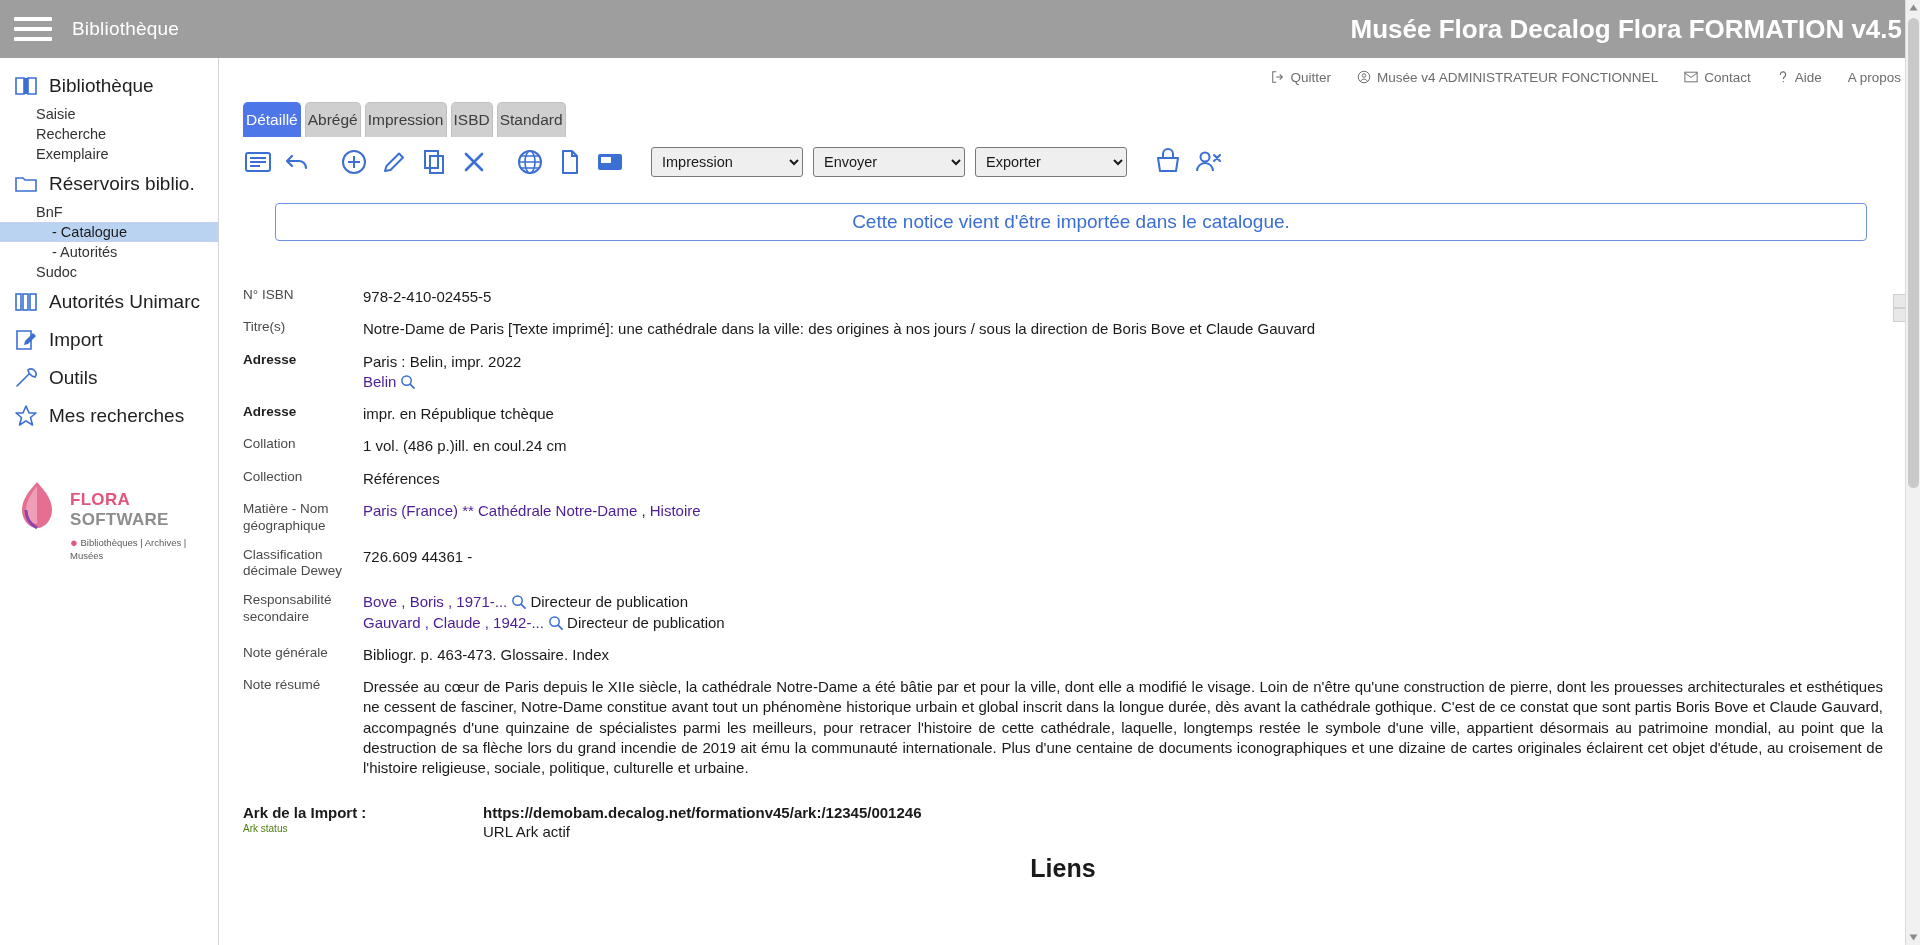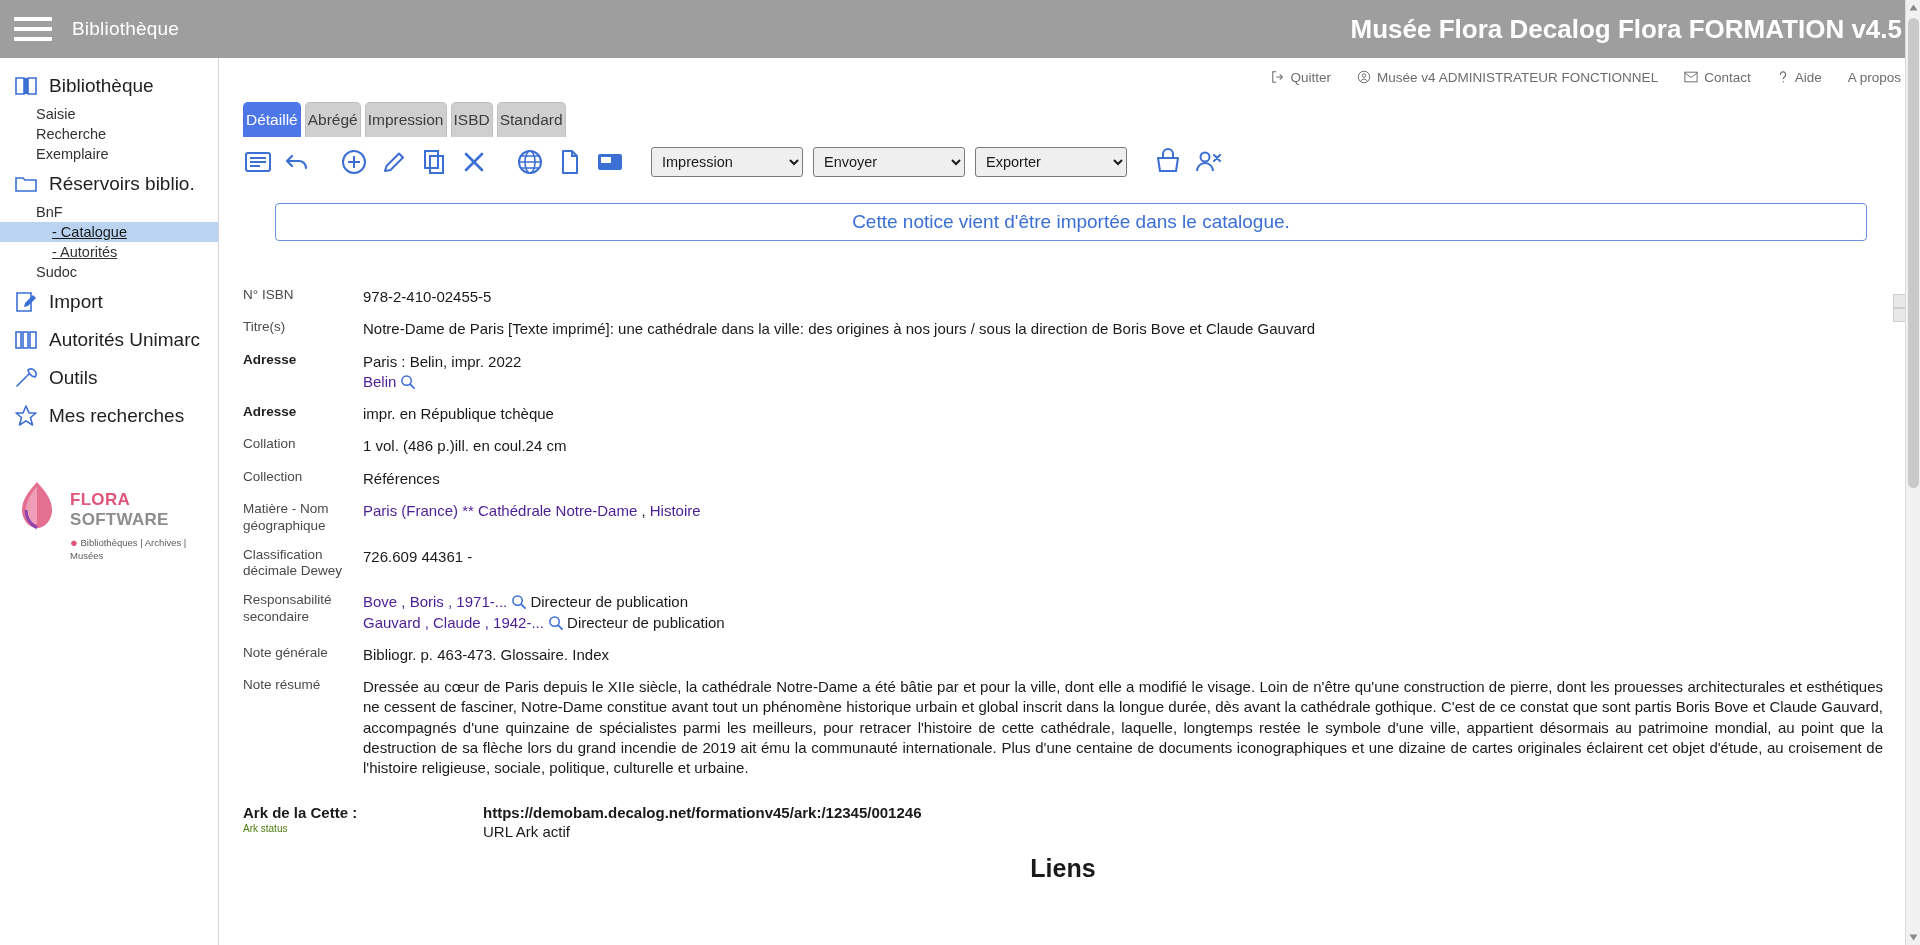--- a/index.html
+++ b/index.html
@@ -48,21 +48,21 @@
     display: flex; align-items: center; gap: 11px;
     padding: 6px 10px 6px 14px;
     font-size: 19px; color: #1f1f1f; cursor: pointer;
   }
   .nav-main .ico { width: 24px; height: 24px; flex: 0 0 24px; display:block; }
   .nav-sub {
     font-size: 14.5px; color: #333333;
     padding: 2px 10px 2px 36px;
     cursor: pointer;
   }
-  .nav-sub.indent { padding-left: 52px; text-decoration: underline; }
+  .nav-sub.indent { padding-left: 52px; }
   .nav-sub.selected {
     background: #b9d3f0; color: #1a1a1a;
   }
   .brand {
     margin-top: 46px; padding-left: 14px;
     display: flex; align-items: flex-start; gap: 10px;
   }
   .brand-mark { width: 46px; height: 52px; flex: 0 0 46px; }
   .brand-text { padding-top: 10px; }
   .brand-name { font-size: 17px; color: #e1567c; font-weight: bold; letter-spacing: .3px; }
@@ -198,38 +198,38 @@
       <div class="nav-sub">BnF</div>
       <div class="nav-sub indent selected">- Catalogue</div>
       <div class="nav-sub indent">- Autorités</div>
       <div class="nav-sub">Sudoc</div>
     </div>
 
     <div class="nav-group">
       <div class="nav-main">
         <span class="ico">
           <svg viewBox="0 0 24 24" width="24" height="24">
-              <path d="M3 3h14v18H3z" fill="none" stroke="#3b6fd4" stroke-width="1.6"></path>
-              <path d="M19 5l3 3-8 8-4 1 1-4z" fill="#3b6fd4"></path>
-            </svg>
-        </span>
-        <span>Import</span>
-      </div>
-    </div>
-
-    <div class="nav-group">
-      <div class="nav-main">
-        <span class="ico">
-          <svg viewBox="0 0 24 24" width="24" height="24">
               <rect x="2" y="4" width="5" height="16" fill="none" stroke="#3b6fd4" stroke-width="1.6"></rect>
               <rect x="9" y="4" width="5" height="16" fill="none" stroke="#3b6fd4" stroke-width="1.6"></rect>
               <rect x="16" y="4" width="6" height="16" fill="none" stroke="#3b6fd4" stroke-width="1.6"></rect>
             </svg>
         </span>
         <span>Autorités Unimarc</span>
+      </div>
+    </div>
+
+    <div class="nav-group">
+      <div class="nav-main">
+        <span class="ico">
+          <svg viewBox="0 0 24 24" width="24" height="24">
+              <path d="M3 3h14v18H3z" fill="none" stroke="#3b6fd4" stroke-width="1.6"></path>
+              <path d="M19 5l3 3-8 8-4 1 1-4z" fill="#3b6fd4"></path>
+            </svg>
+        </span>
+        <span>Import</span>
       </div>
     </div>
 
     <div class="nav-group">
       <div class="nav-main">
         <span class="ico">
           <svg viewBox="0 0 24 24" width="24" height="24">
               <path d="M3 20l9-9M12 11l3-3M14 4a5 5 0 017 7l-3-1-3-3z" fill="none" stroke="#3b6fd4" stroke-width="1.6" stroke-linecap="round"></path>
             </svg>
         </span>
@@ -461,21 +461,21 @@
         </tr>
         <tr>
           <td class="lbl">Note résumé</td>
           <td class="val abstract">Dressée au cœur de Paris depuis le XIIe siècle, la cathédrale Notre-Dame a été bâtie par et pour la ville, dont elle a modifié le visage. Loin de n'être qu'une construction de pierre, dont les prouesses architecturales et esthétiques ne cessent de fasciner, Notre-Dame constitue avant tout un phénomène historique urbain et global inscrit dans la longue durée, dès avant la cathédrale gothique. C'est de ce constat que sont partis Boris Bove et Claude Gauvard, accompagnés d'une quinzaine de spécialistes parmi les meilleurs, pour retracer l'histoire de cette cathédrale, laquelle, longtemps restée le symbole d'une ville, appartient désormais au patrimoine mondial, au point que la destruction de sa flèche lors du grand incendie de 2019 ait ému la communauté internationale.     Plus d'une centaine de documents iconographiques et une dizaine de cartes originales éclairent cet objet d'étude, au croisement de l'histoire religieuse, sociale, politique, culturelle et urbaine.</td>
         </tr>
       </tbody>
         </table>
 
       <div class="arkblock">
         <div class="ark-left">
-          <div class="ark-t1">Ark de la Cette :</div>
+          <div class="ark-t1">Ark de la Import :</div>
           <div class="ark-t2">Ark status</div>
         </div>
         <div>
           <div class="ark-v1">https://demobam.decalog.net/formationv45/ark:/12345/001246</div>
           <div class="ark-v2">URL Ark actif</div>
         </div>
       </div>
 
       <div class="liens">Liens</div>
     </div>

